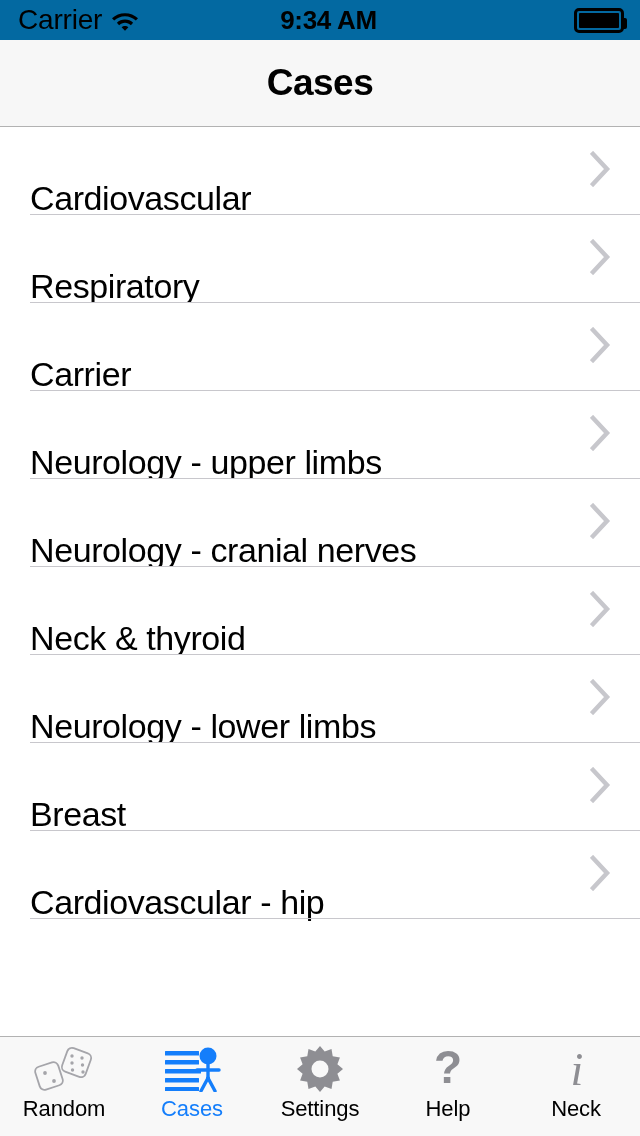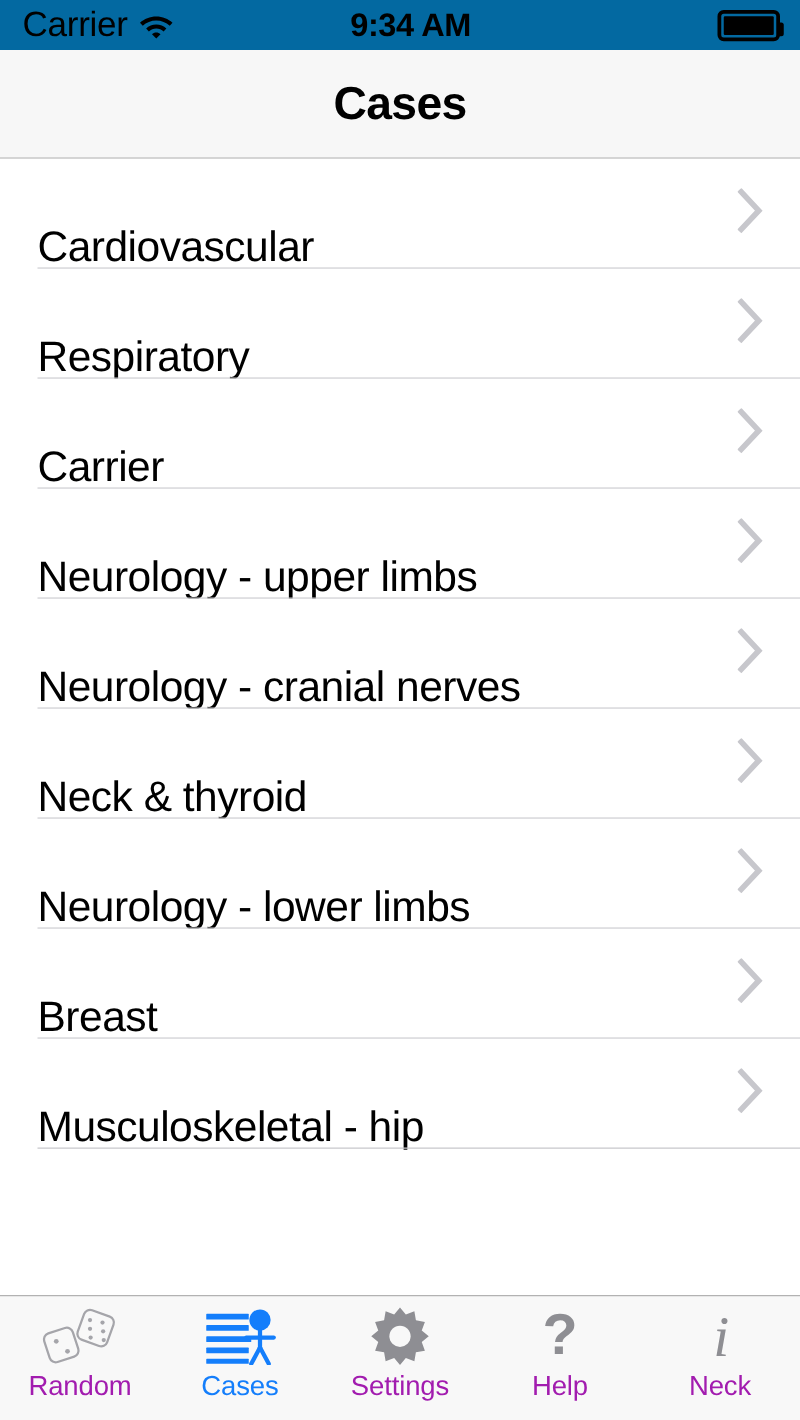--- a/index.html
+++ b/index.html
@@ -164,21 +164,21 @@
     box-sizing: border-box;
   }
   .tab-icon {
     height: 52px;
     display: flex;
     align-items: center;
     justify-content: center;
   }
   .tab-label {
     font-size: 22px;
-    color: #a21caf;
+    color: #000000;
     margin-top: 1px;
     letter-spacing: -0.1px;
   }
   .tab-item.active .tab-label {
     color: #147efb;
   }
 </style>
 </head>
 <body>
 
@@ -255,21 +255,21 @@
       <span class="separator"></span>
     </div>
     <div class="list-row">
       <span class="row-label">Breast</span>
       <span class="chevron"><svg width="22" height="36" viewBox="0 0 22 36" fill="none">
           <path d="M3 3 L17 18 L3 33" stroke="#c7c7cc" stroke-width="4.5" stroke-linecap="square" stroke-linejoin="miter"></path>
         </svg></span>
       <span class="separator"></span>
     </div>
     <div class="list-row">
-      <span class="row-label">Musculoskeletal - hip</span>
+      <span class="row-label">Cardiovascular - hip</span>
       <span class="chevron"><svg width="22" height="36" viewBox="0 0 22 36" fill="none">
           <path d="M3 3 L17 18 L3 33" stroke="#c7c7cc" stroke-width="4.5" stroke-linecap="square" stroke-linejoin="miter"></path>
         </svg></span>
       <span class="separator"></span>
     </div>
   </div>
 
 <div class="tab-bar" id="tab-bar">
     <div class="tab-item">
       <span class="tab-icon">

